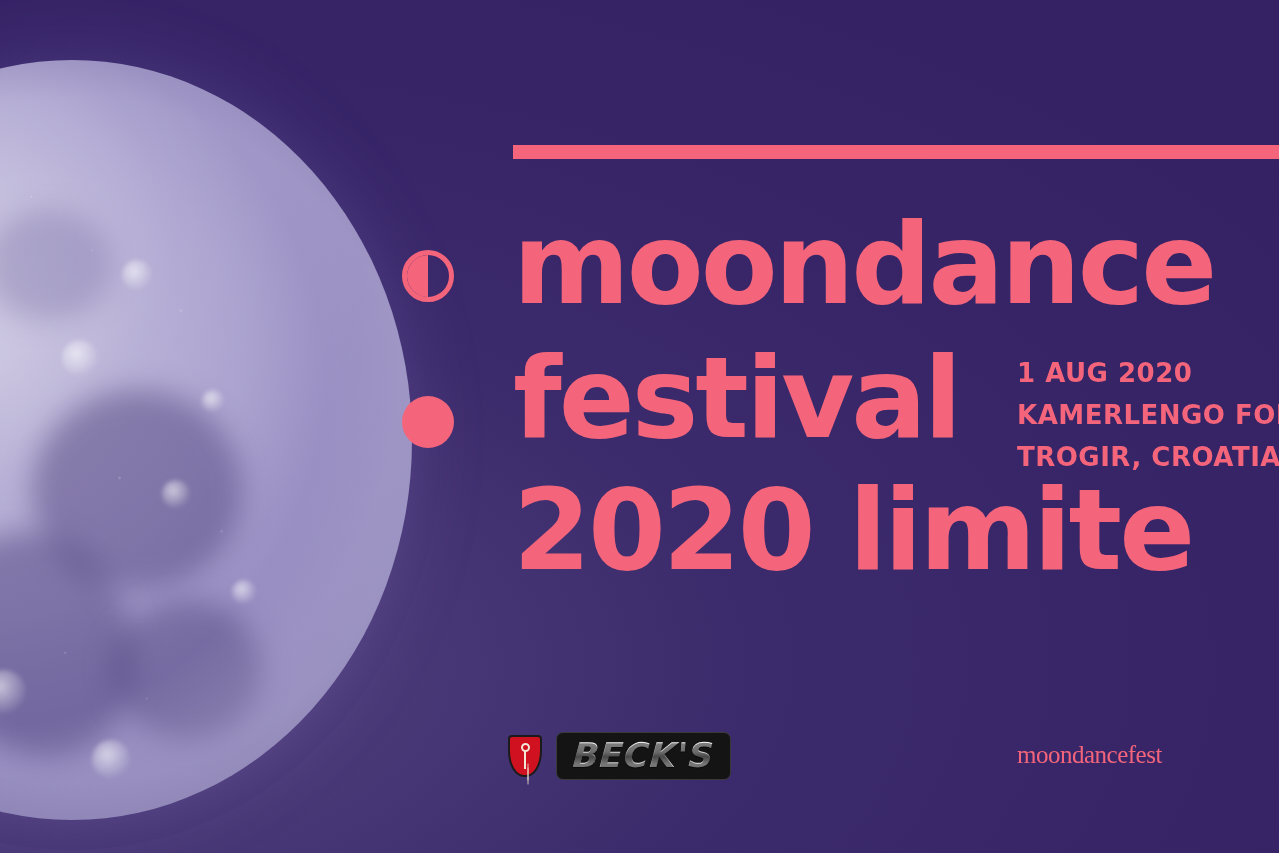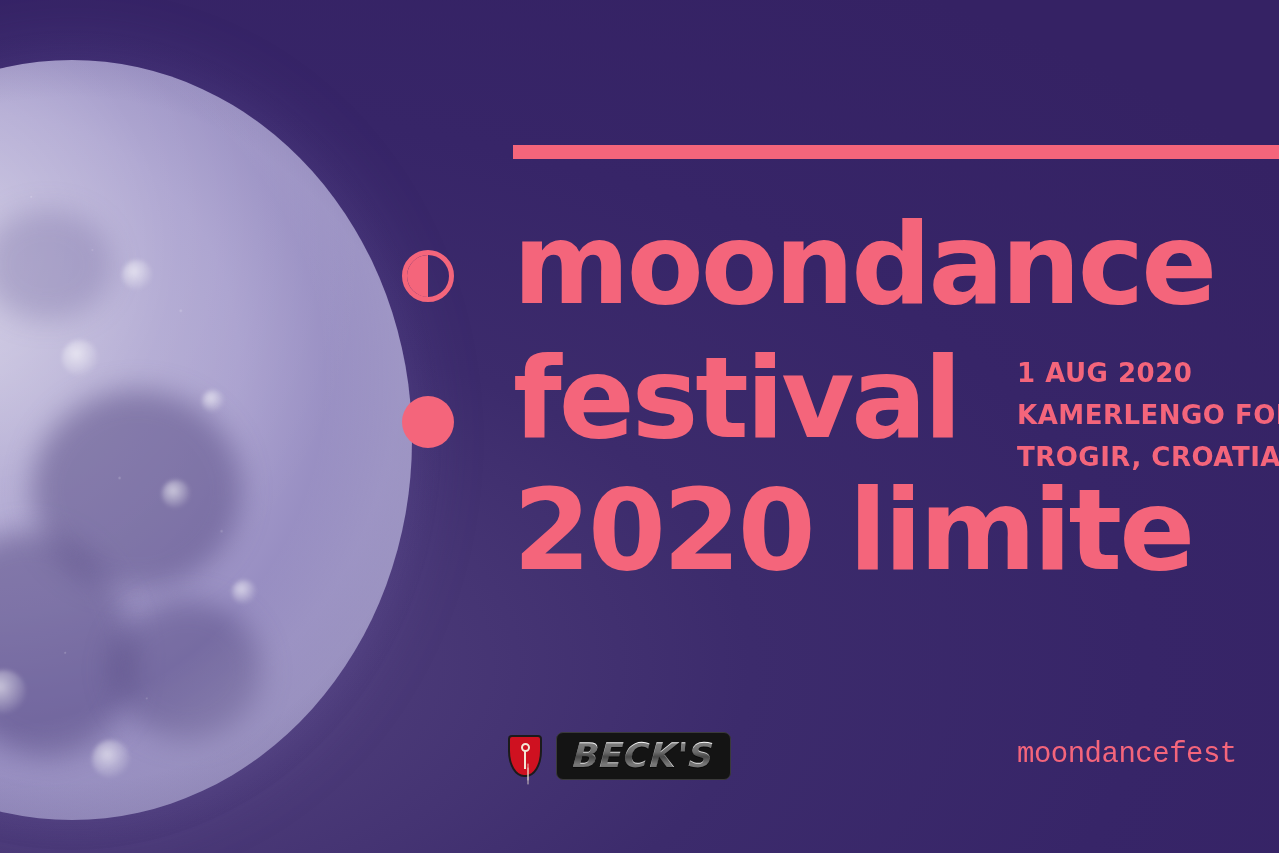--- a/index.html
+++ b/index.html
@@ -236,22 +236,22 @@
     font-style: italic;
     transform: skewX(-4deg);
   }
 
   
   .website {
     position: absolute;
     left: 1017px;
     top: 735px;
     color: #f4657b;
-    font-family: Liberation Mono, monospace;
-    font-size: 29px;
+    font-family: Liberation Serif, serif;
+    font-size: 25px;
     line-height: 40px;
     letter-spacing: -0.5px;
     white-space: nowrap;
   }
 </style>
 </head>
 <body>
 
 <div class="poster">
 

